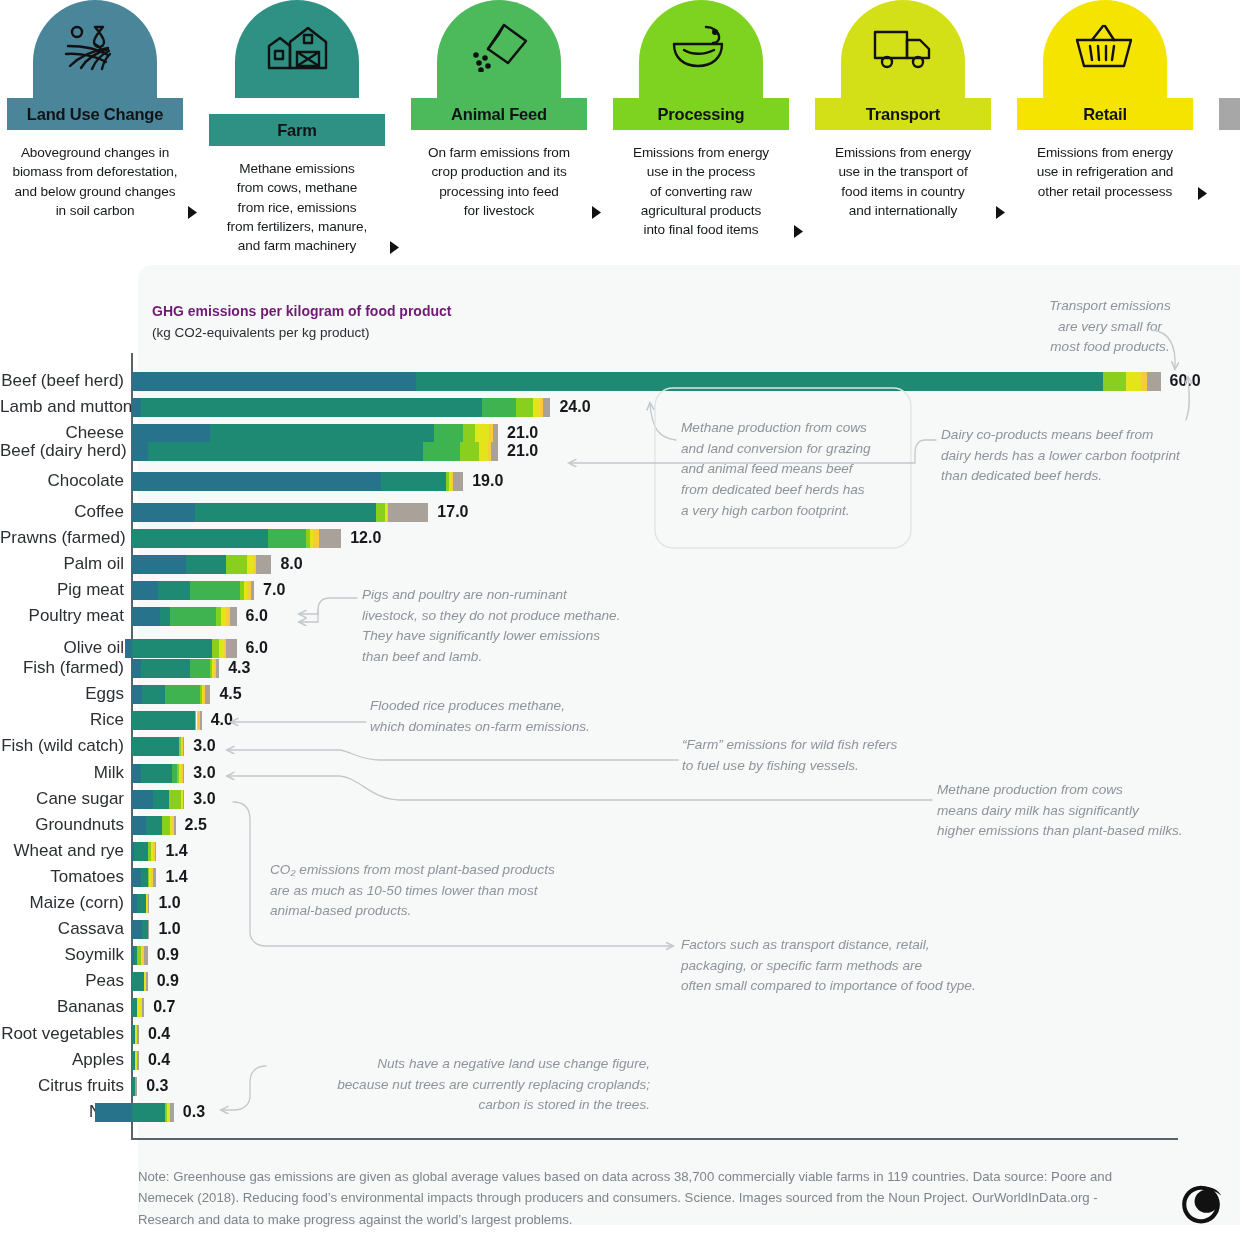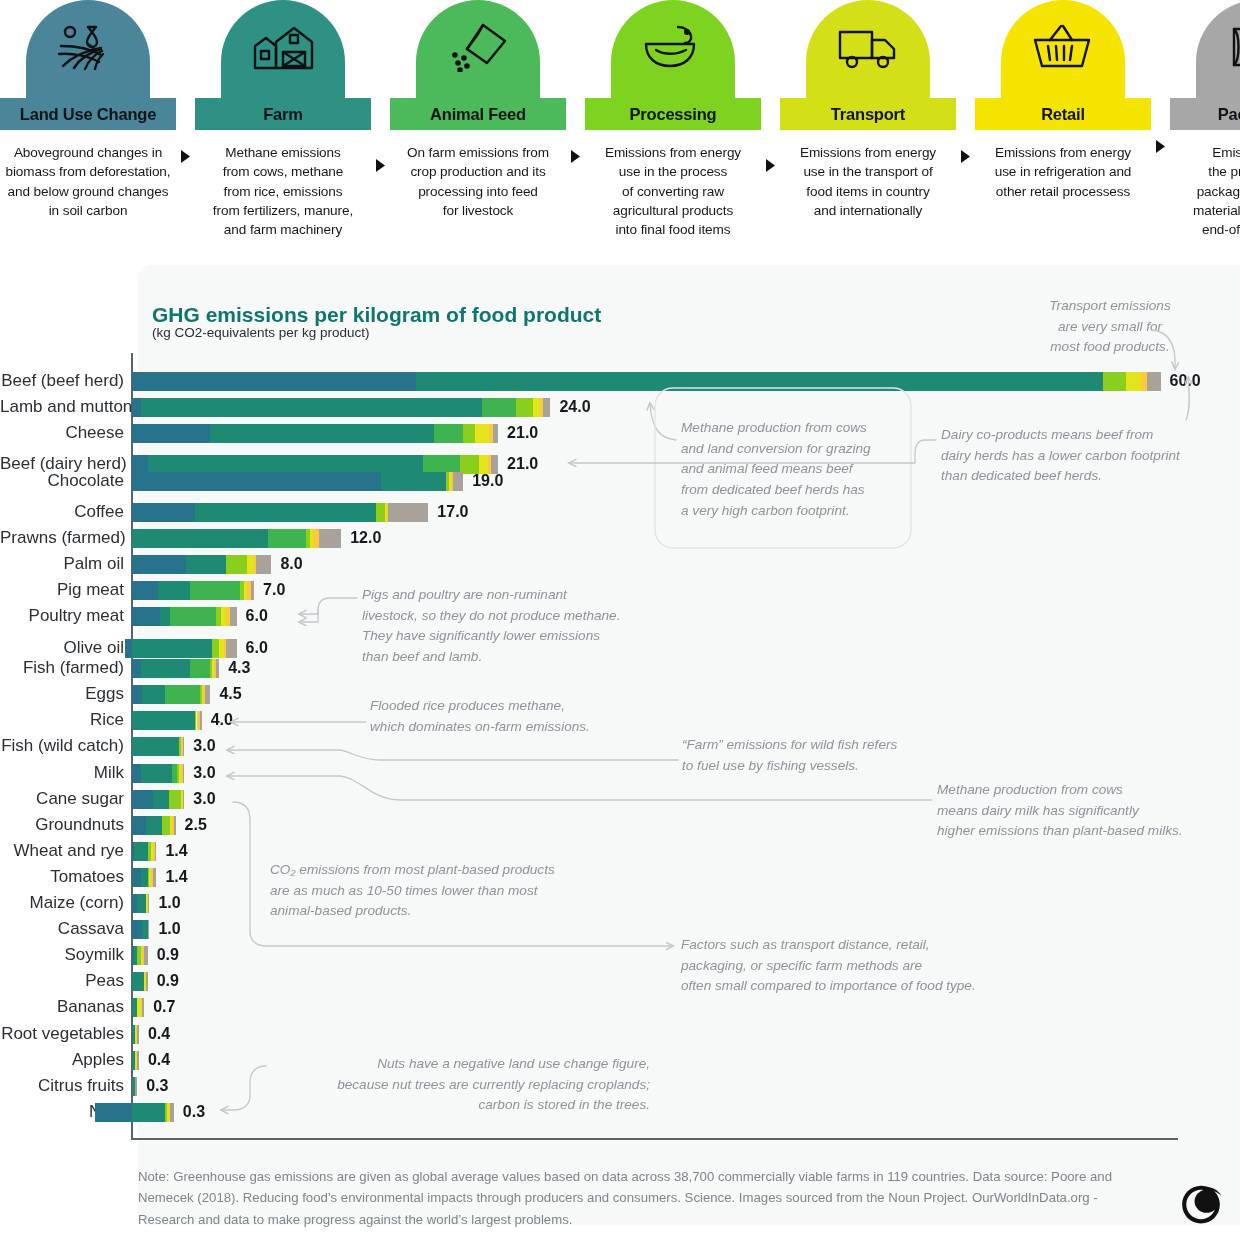--- a/index.html
+++ b/index.html
@@ -10,21 +10,21 @@
     font-family:"Liberation Sans", sans-serif;
     overflow:hidden;
     position:relative;
   }
 
   
   #stages {
     position:absolute; left:0; top:0; width:1240px; height:250px;
     display:flex; align-items:flex-start;
   }
-  .stage-wrap { position:relative; display:flex; align-items:center; }
+  .stage-wrap { position:relative; display:flex; align-items:flex-end;padding-left:7px; }
   .stage {
     width:176px; position:relative;
     display:flex; flex-direction:column; align-items:center;
   }
   .stage-dome {
     width:124px; height:98px;
     border-radius:62px 62px 0 0;
     margin-bottom:0;
     display:flex; align-items:center; justify-content:center;
     padding-bottom:4px;
@@ -50,21 +50,21 @@
 
   
   #card {
     position:absolute; left:138px; top:265px;
     width:1102px; height:960px;
     background:#f7f8f8;
     border-radius:14px 0 0 14px;
   }
   #chart-title {
     position:absolute; left:14px; top:38px;
-    font-size:21px; font-weight:bold; color:#0f766e;
+    font-size:14px; font-weight:bold; color:#701a75;
   }
   #chart-sub {
     position:absolute; left:14px; top:60px;
     font-size:13.5px; color:#2b2f33;
   }
 
   
   #plot { position:absolute; left:0; top:356px; width:1240px; height:790px; }
   #axis-line {
     position:absolute; left:131px; top:-3px; width:2px; height:785px;
@@ -142,21 +142,21 @@
         <div class="stage-dome" style="background: rgb(46, 145, 132);">
           <svg width="62" height="50" viewBox="0 0 62 50" fill="none" stroke="#111" stroke-width="2.4" stroke-linecap="round" stroke-linejoin="round">
    <path d="M24 20 L42 6 L60 20 L60 46 L24 46 Z"></path>
    <rect x="38" y="13" width="8" height="8"></rect>
    <path d="M31 30 L53 30 L53 44 L31 44 Z"></path>
    <path d="M31 30 L42 37 L53 30 M31 44 L42 37 L53 44"></path>
    <path d="M3 24 L14 16 L24 24 L24 46 L3 46 Z"></path>
    <rect x="9" y="29" width="8" height="8"></rect>
  </svg>
         </div>
-        <div class="stage-band" style="background: rgb(46, 145, 132);">Farm</div>
+        <div class="stage-band" style="background: rgb(46, 145, 132); margin-top: 16px;">Farm</div>
         <div class="stage-desc" style="white-space: pre-line;">Methane emissions
 from cows, methane
 from rice, emissions
 from fertilizers, manure,
 and farm machinery</div>
       </div>
       <div class="arrow">
         <svg width="11" height="15" viewBox="0 0 11 15">
           <path d="M1 1 L10 7.5 L1 14 Z" fill="#111"></path>
         </svg>
@@ -310,21 +310,21 @@
         <div class="seg" style="left: 0px; width: 78.45px; background: rgb(39, 115, 140);"></div>
         <div class="seg" style="left: 78.45px; width: 223.147px; background: rgb(31, 138, 116);"></div>
         <div class="seg" style="left: 301.597px; width: 29.6367px; background: rgb(63, 179, 79);"></div>
         <div class="seg" style="left: 331.233px; width: 12.2033px; background: rgb(139, 207, 30);"></div>
         <div class="seg" style="left: 343.437px; width: 13.9467px; background: rgb(227, 229, 26);"></div>
         <div class="seg" style="left: 357.383px; width: 3.48667px; background: rgb(251, 201, 61);"></div>
         <div class="seg" style="left: 360.87px; width: 5.23px; background: rgb(168, 162, 154);"></div>
       </div>
       <div class="row-value" style="left: 507.1px;">21.0</div>
     </div>
-    <div class="row" style="top: 95px; padding-left: 10px;">
+    <div class="row" style="top: 82px; padding-left: 10px;">
       <div class="row-label">Beef (dairy herd)</div>
       <div class="bar" style="left: 132px; width: 366.1px;">
         <div class="seg" style="left: 0px; width: 15.69px; background: rgb(39, 115, 140);"></div>
         <div class="seg" style="left: 15.69px; width: 275.447px; background: rgb(31, 138, 116);"></div>
         <div class="seg" style="left: 291.137px; width: 36.61px; background: rgb(63, 179, 79);"></div>
         <div class="seg" style="left: 327.747px; width: 19.1767px; background: rgb(139, 207, 30);"></div>
         <div class="seg" style="left: 346.923px; width: 8.71667px; background: rgb(227, 229, 26);"></div>
         <div class="seg" style="left: 355.64px; width: 3.48667px; background: rgb(251, 201, 61);"></div>
         <div class="seg" style="left: 359.127px; width: 6.97333px; background: rgb(168, 162, 154);"></div>
       </div>

